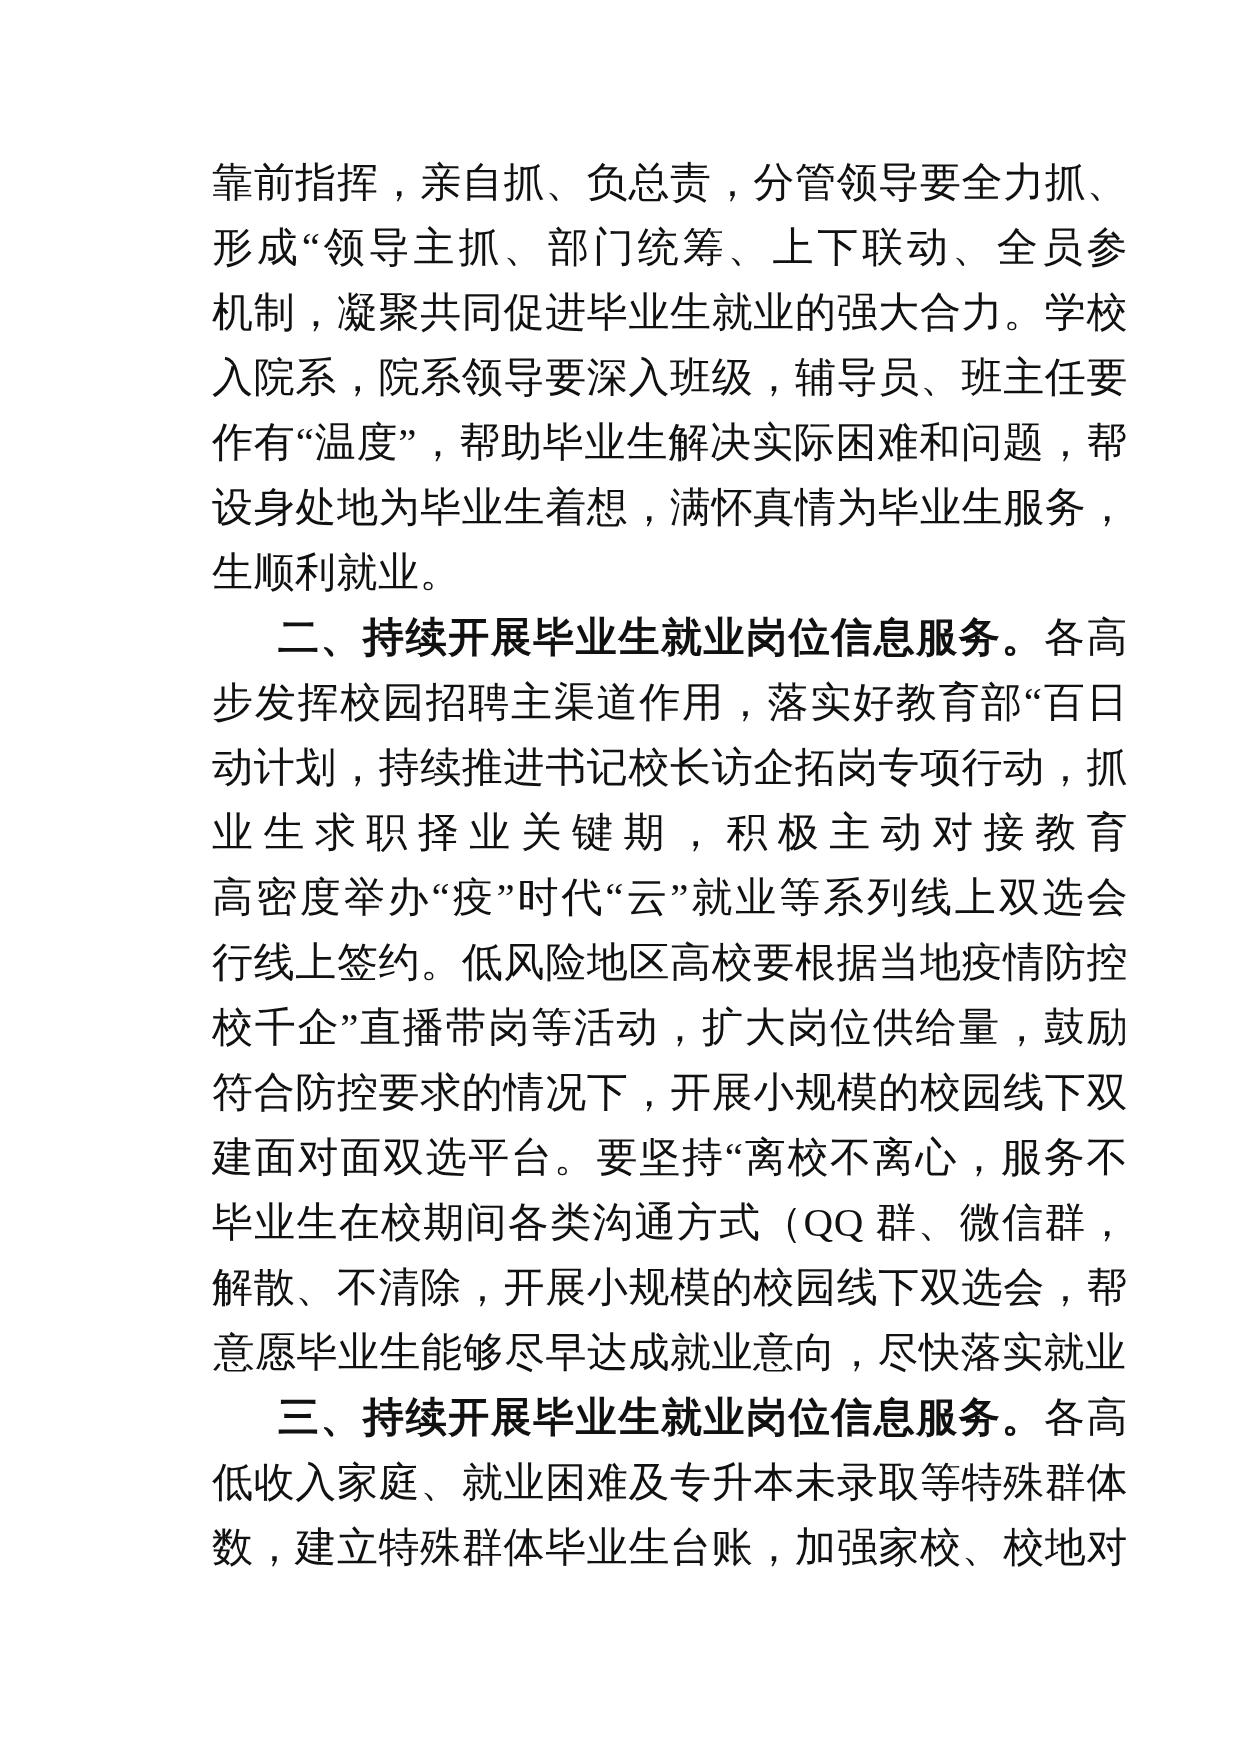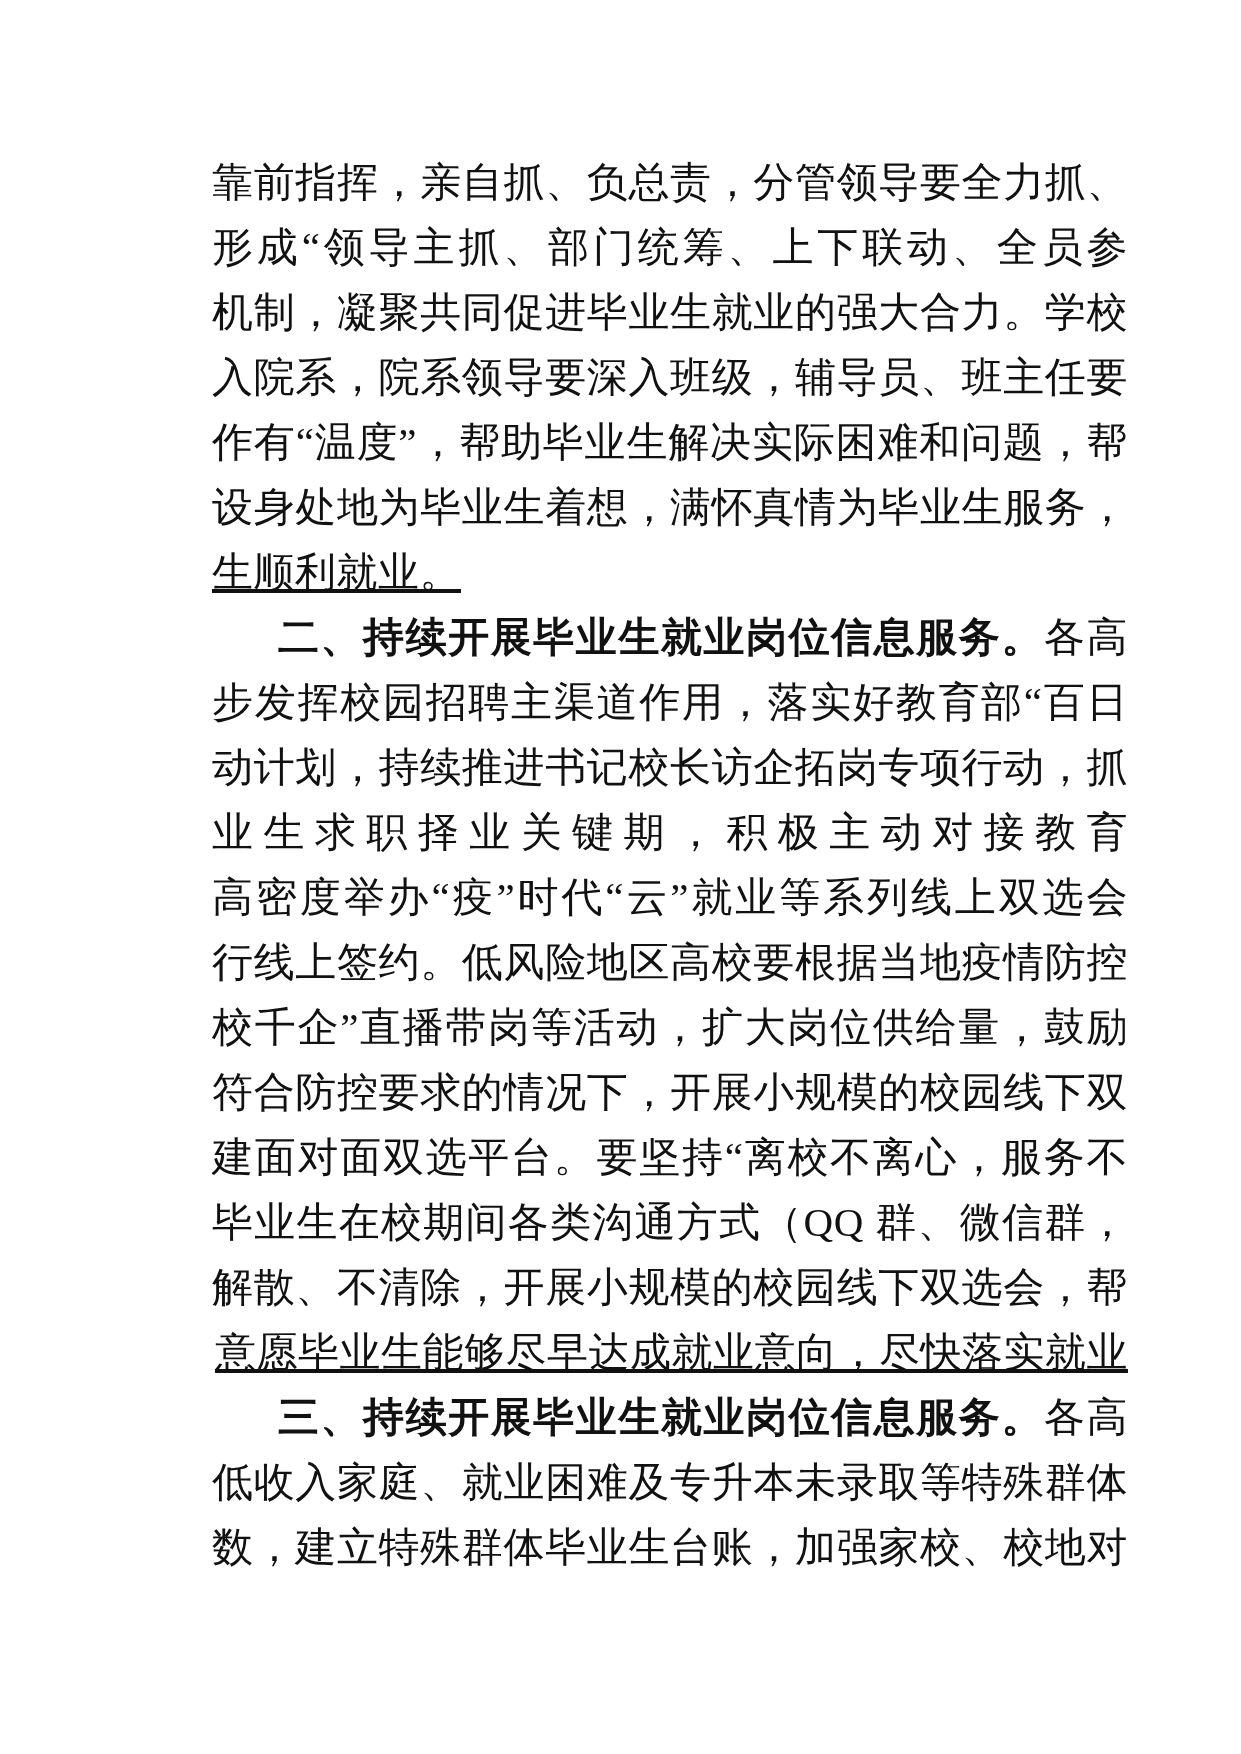--- a/index.html
+++ b/index.html
@@ -26,23 +26,22 @@
   }
   .line {
     height: 65px;
     line-height: 65px;
     text-align: justify;
     text-align-last: justify;
     overflow: hidden;
     letter-spacing: 0.5px;
   }
   .line.no-justify {
-    text-align: right;
+    text-align: center;
     text-align-last: left;
-    text-decoration: underline;
   }
   .line.indent {
     text-indent: 66px;
   }
   .seg-bold {
     font-weight: bold;
     font-family: "Liberation Sans", sans-serif;
   }
 </style>
 </head>

